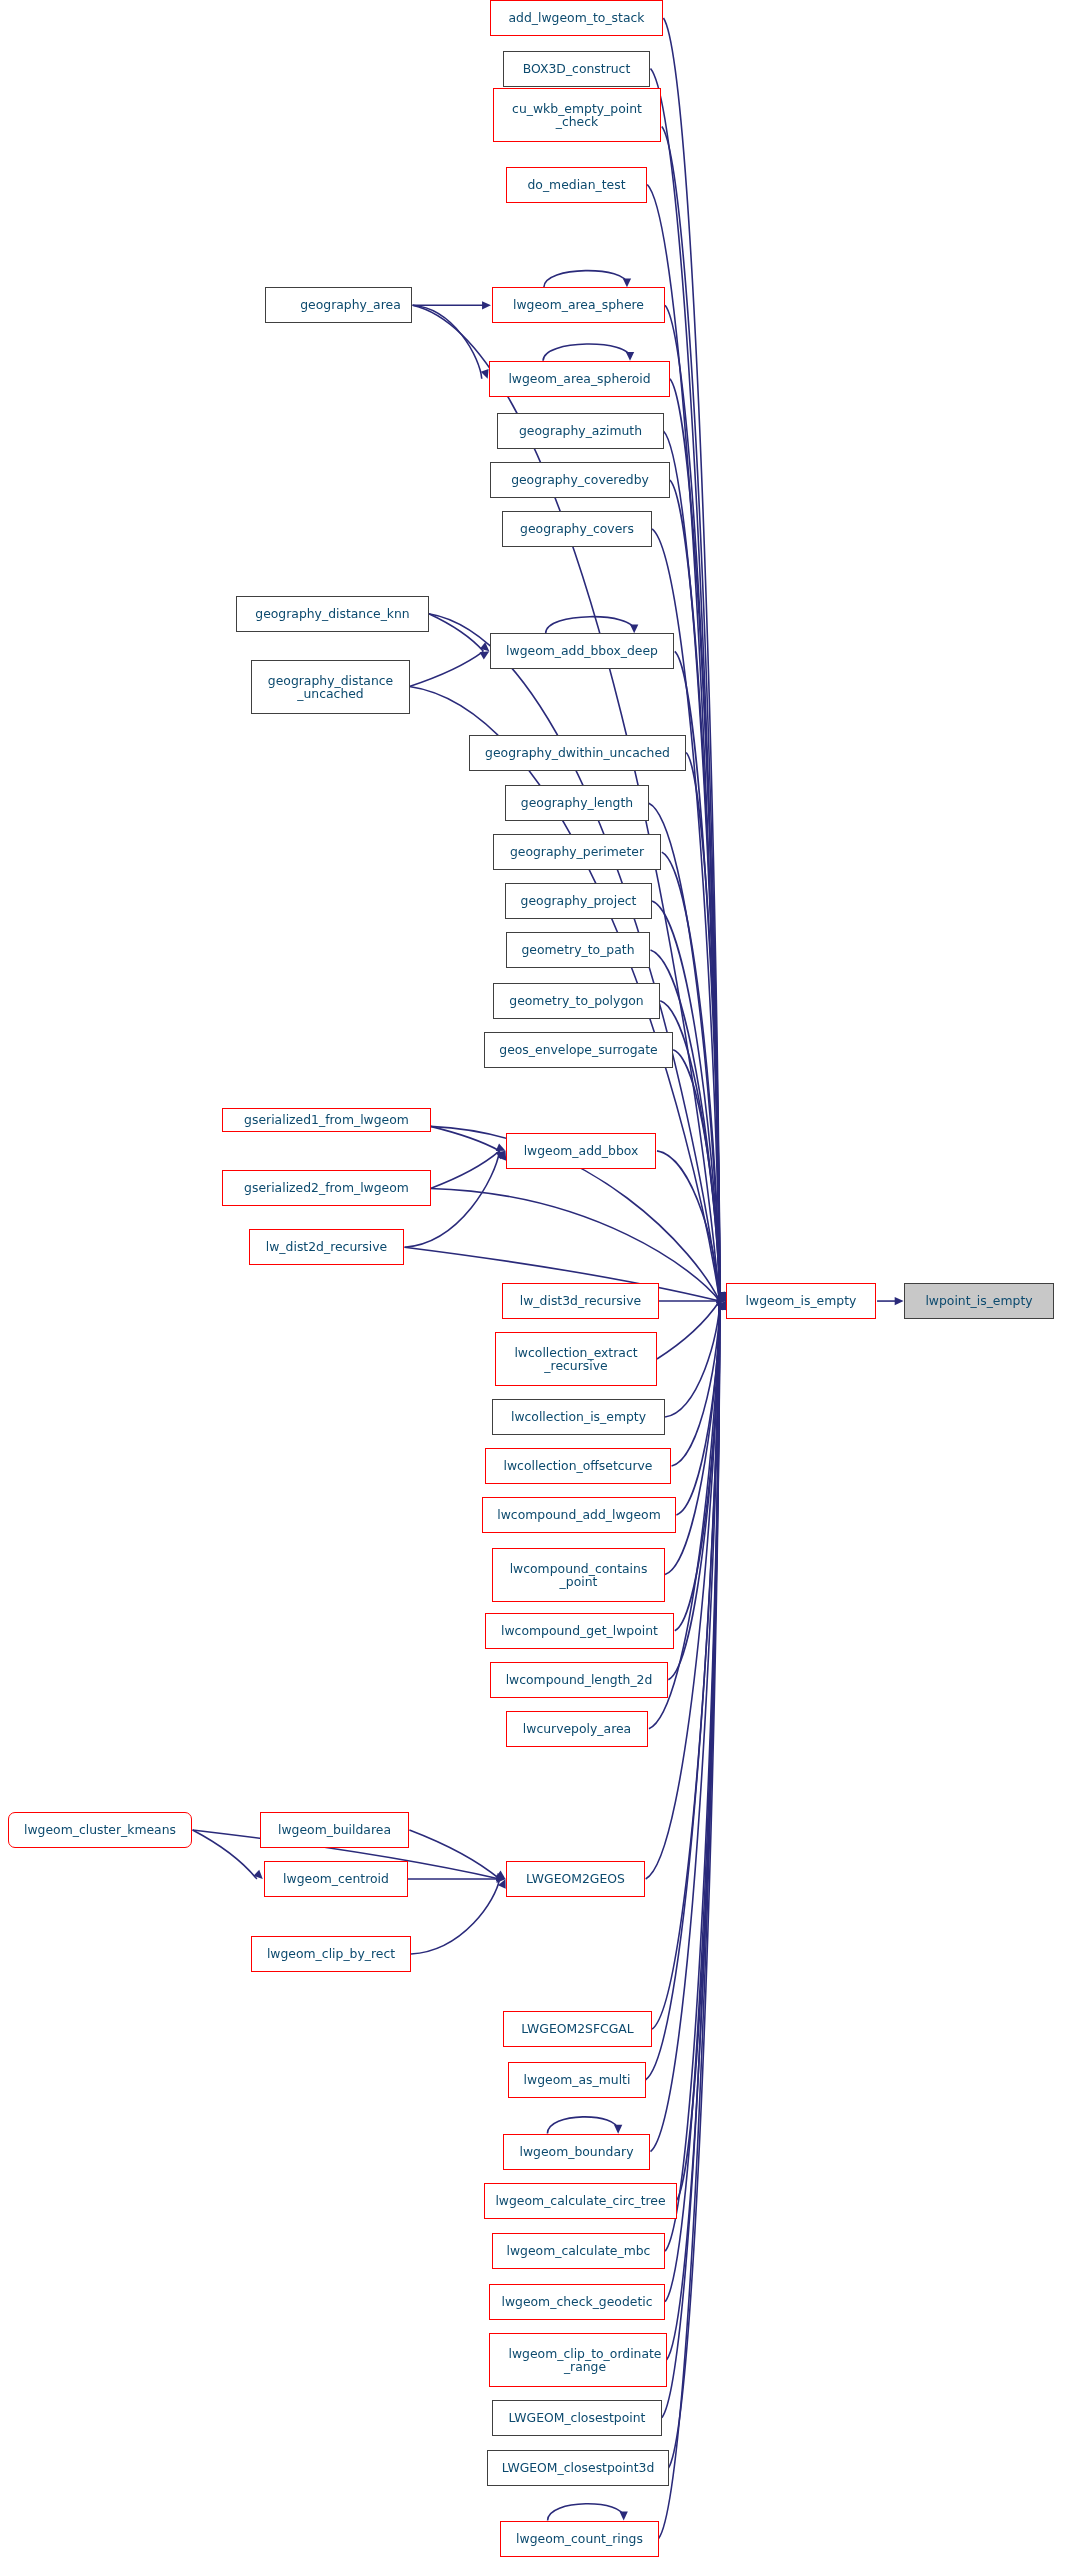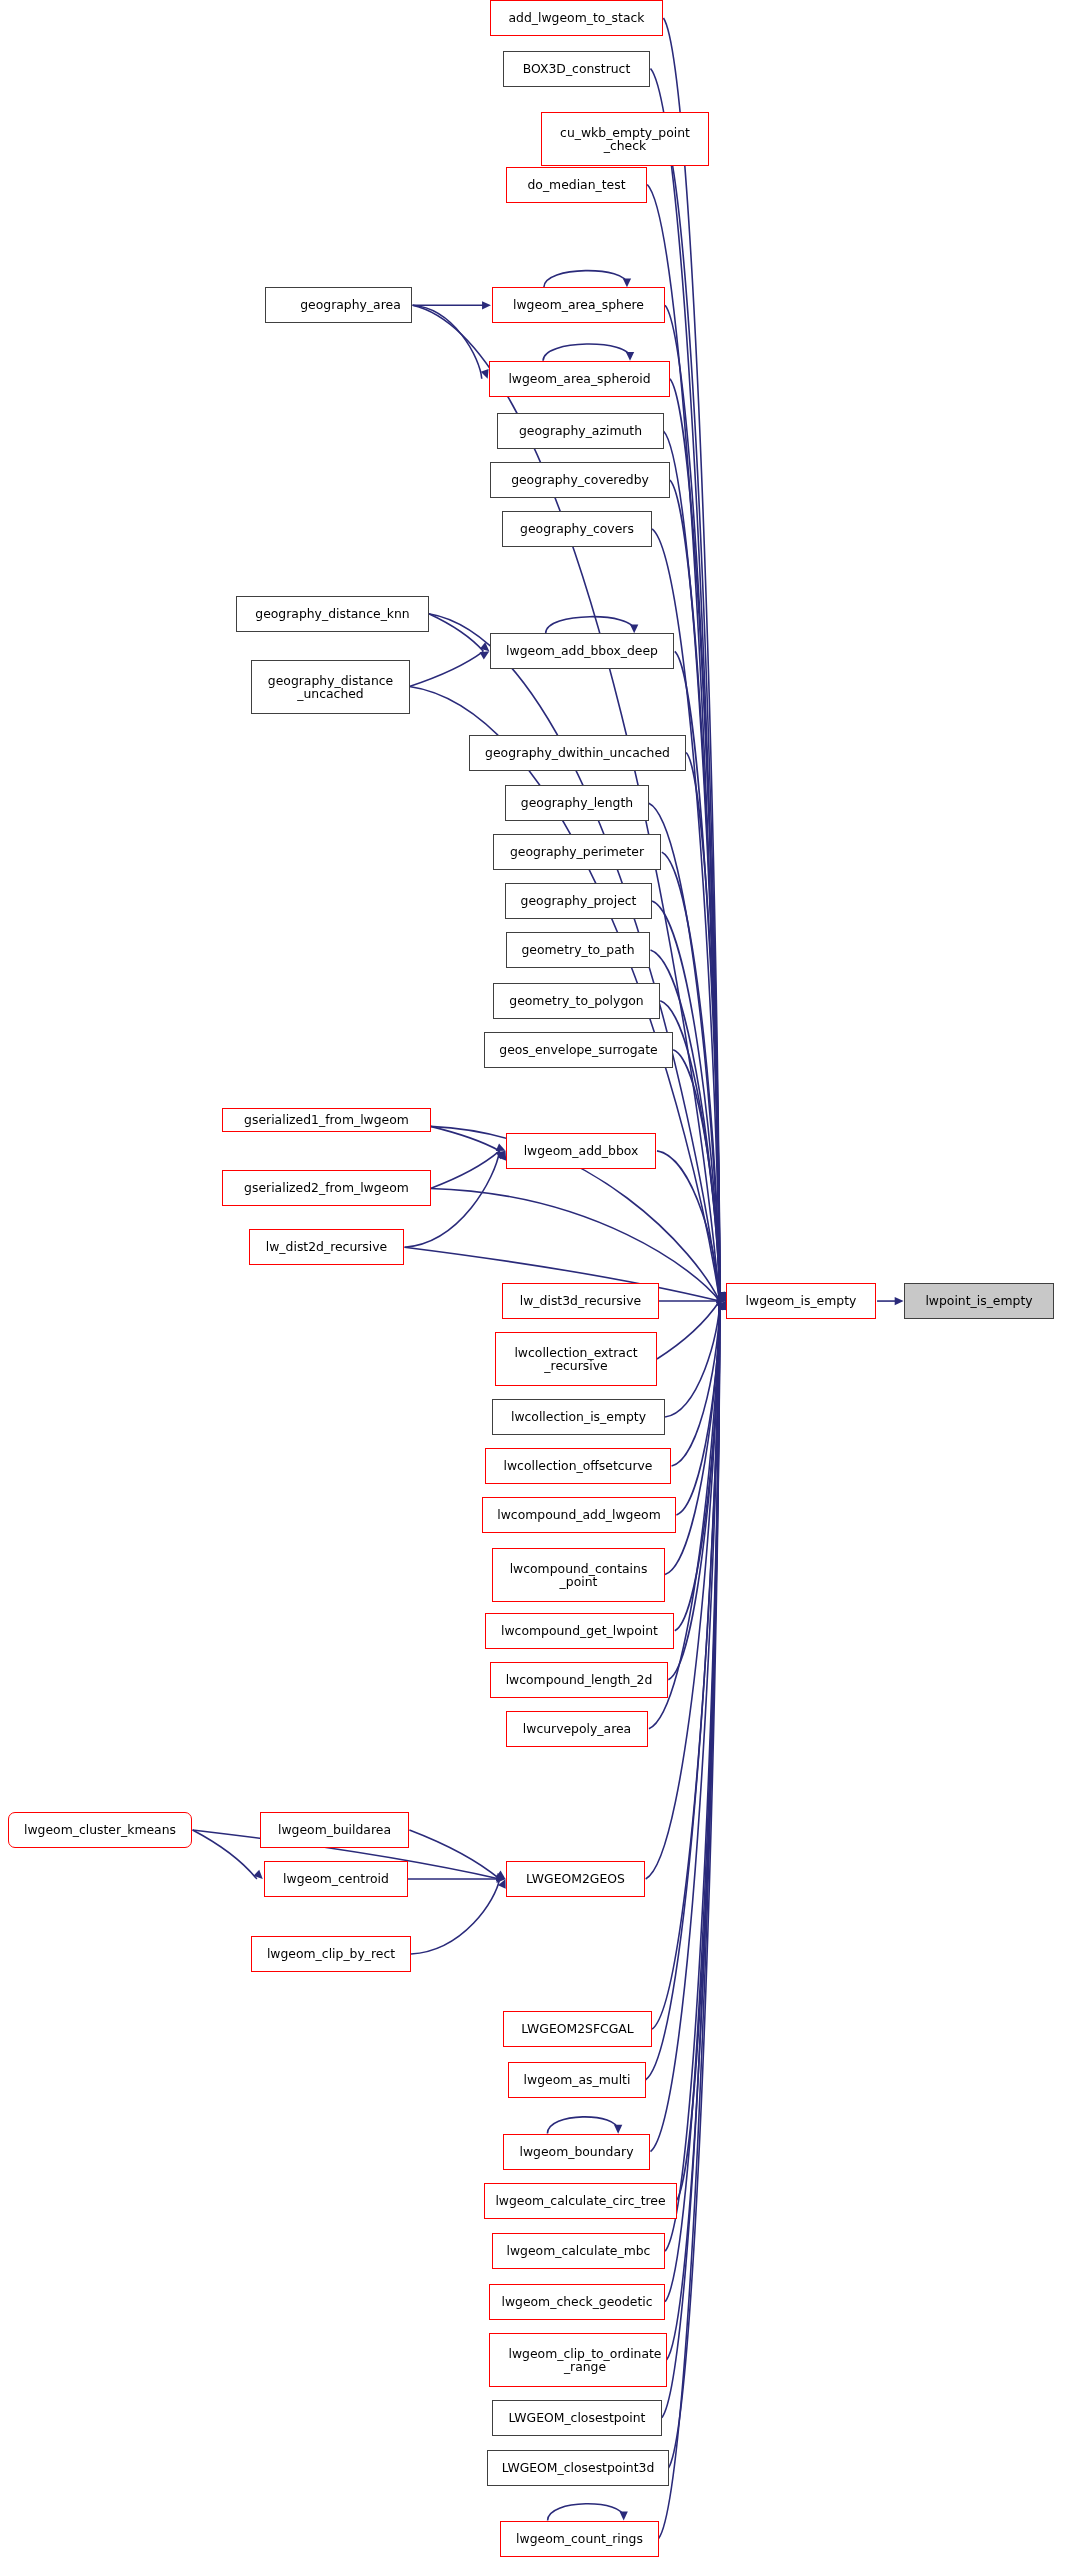--- a/index.html
+++ b/index.html
@@ -3,21 +3,21 @@
 <meta charset="utf-8">
 <style>
   html,body{margin:0;padding:0;background:#ffffff;}
   body{font-family:"DejaVu Sans","Liberation Sans",sans-serif;}
   #stage{position:relative;width:1068px;height:2576px;background:#fff;overflow:hidden;}
   svg.graph{position:absolute;left:0;top:0;width:1068px;height:2576px;}
   .edge{fill:none;stroke:#2a2a7a;stroke-width:1.6;}
   .arrow{fill:#2a2a7a;stroke:none;}
   .nodebox{position:absolute;box-sizing:border-box;display:flex;align-items:center;
            justify-content:center;text-align:center;background:#ffffff;
-           font-size:12.4px;line-height:1.05;color:#000000;white-space:pre-line;}
+           font-size:12.4px;line-height:1.05;color:#0c4a6e;white-space:pre-line;}
   .n-red{border:1.6px solid #ff0000;}
   .n-black{border:1.6px solid #404040;}
   .n-focus{border:1.6px solid #404040;background:#c8c8c8;}
 </style>
 </head>
 <body>
 
 <div id="stage">
   <svg class="graph" id="edge-layer" viewBox="0 0 1079 2603" preserveAspectRatio="none" aria-hidden="true">
       <path d="M 670.2878787878788 18.14512040557668 C 704.8053787878788 70.00717363751585, 726.7710606060606 951.6620785804815, 727.0469696969697 1314.6964512040558" class="edge"></path>
@@ -141,21 +141,21 @@
       <path d="M 553.2327272727273 2546.915082382763 C 553.2327272727273 2524.915082382763, 630.136 2524.915082382763, 630.136 2543.915082382763" class="edge"></path>
       <polygon points="630.1,2546.9 634.3,2537.9 625.9,2537.9" class="arrow"></polygon>
       <path d="M 665.3833333333333 2565.0602027883397 C 702.5983333333334 2515.0456527249685, 726.280606060606 1664.7983016476553, 727.0469696969697 1314.6964512040558" class="edge"></path>
       <polygon points="733.0,1314.7 728.7,1323.6 737.1,1323.8" class="arrow"></polygon>
       <path d="M 886.0878787878787 1314.6964512040558 L 906.880303030303 1314.6964512040558" class="edge"></path>
       <polygon points="912.9,1314.7 903.9,1310.5 903.9,1318.9" class="arrow"></polygon>
     </svg>
   <div id="node-layer">
       <div class="nodebox n-red" style="left: 490px; top: 0px; width: 173px; height: 36px;">add_lwgeom_to_stack</div>
       <div class="nodebox n-black" style="left: 503px; top: 51px; width: 147px; height: 36px;">BOX3D_construct</div>
-      <div class="nodebox n-red" style="left: 493px; top: 112px; width: 168px; height: 54px; margin-left: 48px;">cu_wkb_empty_point
+      <div class="nodebox n-red" style="left: 493px; top: 88px; width: 168px; height: 54px;">cu_wkb_empty_point
 _check</div>
       <div class="nodebox n-red" style="left: 506px; top: 167px; width: 141px; height: 36px;">do_median_test</div>
       <div class="nodebox n-black" style="left: 265px; top: 287px; width: 147px; height: 36px; padding-left: 24px;">geography_area</div>
       <div class="nodebox n-red" style="left: 492px; top: 287px; width: 173px; height: 36px;">lwgeom_area_sphere</div>
       <div class="nodebox n-red" style="left: 489px; top: 361px; width: 181px; height: 36px;">lwgeom_area_spheroid</div>
       <div class="nodebox n-black" style="left: 497px; top: 413px; width: 167px; height: 36px;">geography_azimuth</div>
       <div class="nodebox n-black" style="left: 490px; top: 462px; width: 180px; height: 36px;">geography_coveredby</div>
       <div class="nodebox n-black" style="left: 502px; top: 511px; width: 150px; height: 36px;">geography_covers</div>
       <div class="nodebox n-black" style="left: 236px; top: 596px; width: 193px; height: 36px;">geography_distance_knn</div>
       <div class="nodebox n-black" style="left: 490px; top: 633px; width: 184px; height: 36px;">lwgeom_add_bbox_deep</div>

